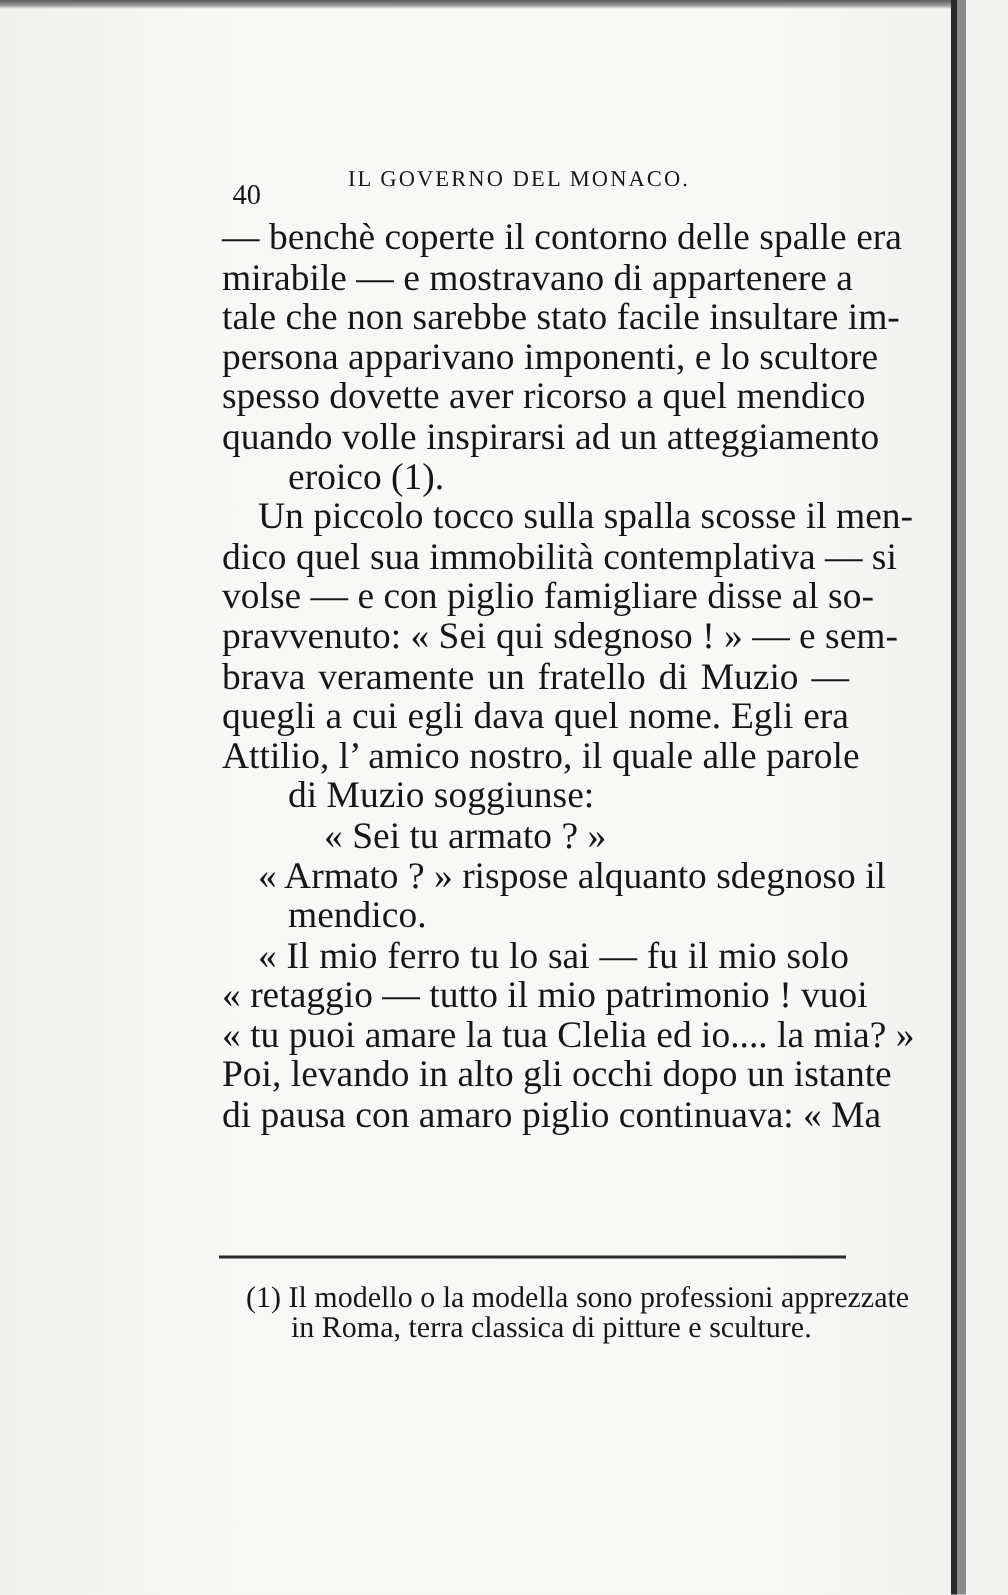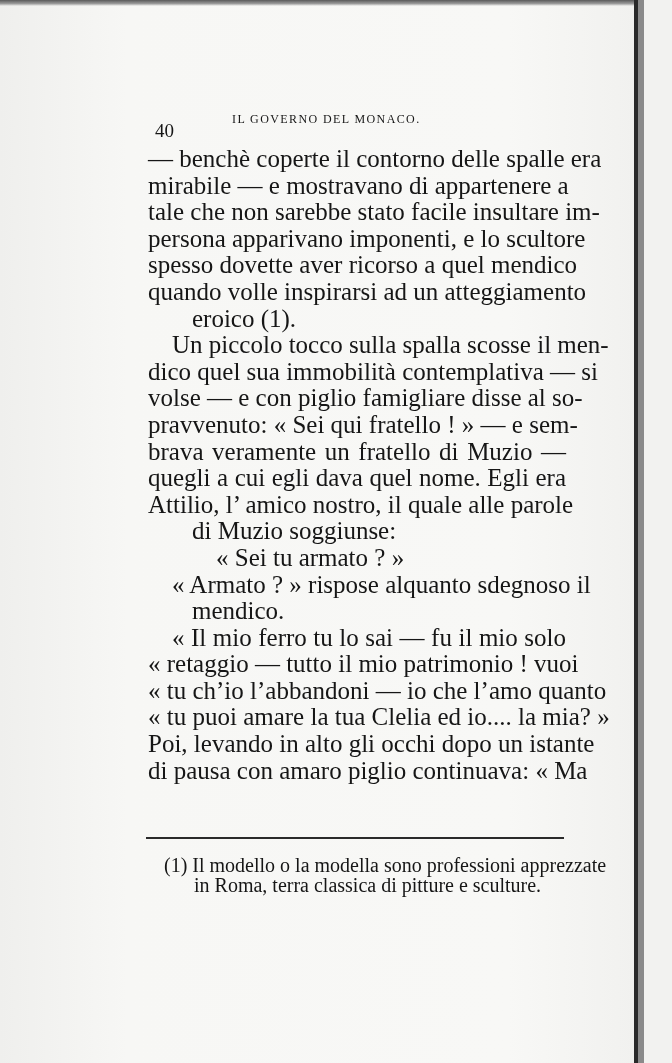--- a/index.html
+++ b/index.html
@@ -53,21 +53,21 @@
     }
     .page-number {
       position: absolute;
       left: 0; top: 12px;
       font-size: 19px;
       font-family: "Liberation Serif", serif;
     }
     .running-title {
       position: absolute;
       left: 77px; top: 4px;
-      font-size: 12px;
+      font-size: 15px;
       letter-spacing: 1.4px;
       font-family: "Liberation Serif", serif;
     }
     .body-text {
       position: absolute;
       left: 148px; top: 146px;
       width: 418px;
       font-family: "Liberation Serif", serif;
       font-size: 25px;
       line-height: 26.6px;
@@ -117,31 +117,30 @@
     <span class="line">— benchè coperte il contorno delle spalle era</span>
     <span class="line">mirabile — e mostravano di appartenere a</span>
     <span class="line">tale che non sarebbe stato facile insultare im-</span>
     <span class="line">persona apparivano imponenti, e lo scultore</span>
     <span class="line">spesso dovette aver ricorso a quel mendico</span>
     <span class="line">quando volle inspirarsi ad un atteggiamento</span>
     <span class="line last">eroico (1).</span>
     <span class="line indent">Un piccolo tocco sulla spalla scosse il men-</span>
     <span class="line">dico quel sua immobilità contemplativa — si</span>
     <span class="line">volse — e con piglio famigliare disse al so-</span>
-    <span class="line">pravvenuto: « Sei qui fratello ! » — e sem-</span>
+    <span class="line">pravvenuto: « Sei qui sdegnoso ! » — e sem-</span>
     <span class="line">brava veramente un fratello di Muzio —</span>
     <span class="line">quegli a cui egli dava quel nome. Egli era</span>
     <span class="line">Attilio, l’ amico nostro, il quale alle parole</span>
     <span class="line last">di Muzio soggiunse:</span>
     <span class="line indent last">« Sei tu armato ? »</span>
     <span class="line indent">« Armato ? » rispose alquanto sdegnoso il</span>
     <span class="line last">mendico.</span>
     <span class="line indent">« Il mio ferro tu lo sai — fu il mio solo</span>
     <span class="line">« retaggio — tutto il mio patrimonio ! vuoi</span>
-    <span class="line">« tu ch’io l’abbandoni — io che l’amo quanto</span>
     <span class="line">« tu puoi amare la tua Clelia ed io.... la mia? »</span>
     <span class="line">Poi, levando in alto gli occhi dopo un istante</span>
     <span class="line">di pausa con amaro piglio continuava: « Ma</span>
   </div>
 
 <div class="footnote-rule"></div>
 
 <div class="footnotes" id="footnotes">
     <span class="line indent">(1) Il modello o la modella sono professioni apprezzate</span>
     <span class="line last">in Roma, terra classica di pitture e sculture.</span>

